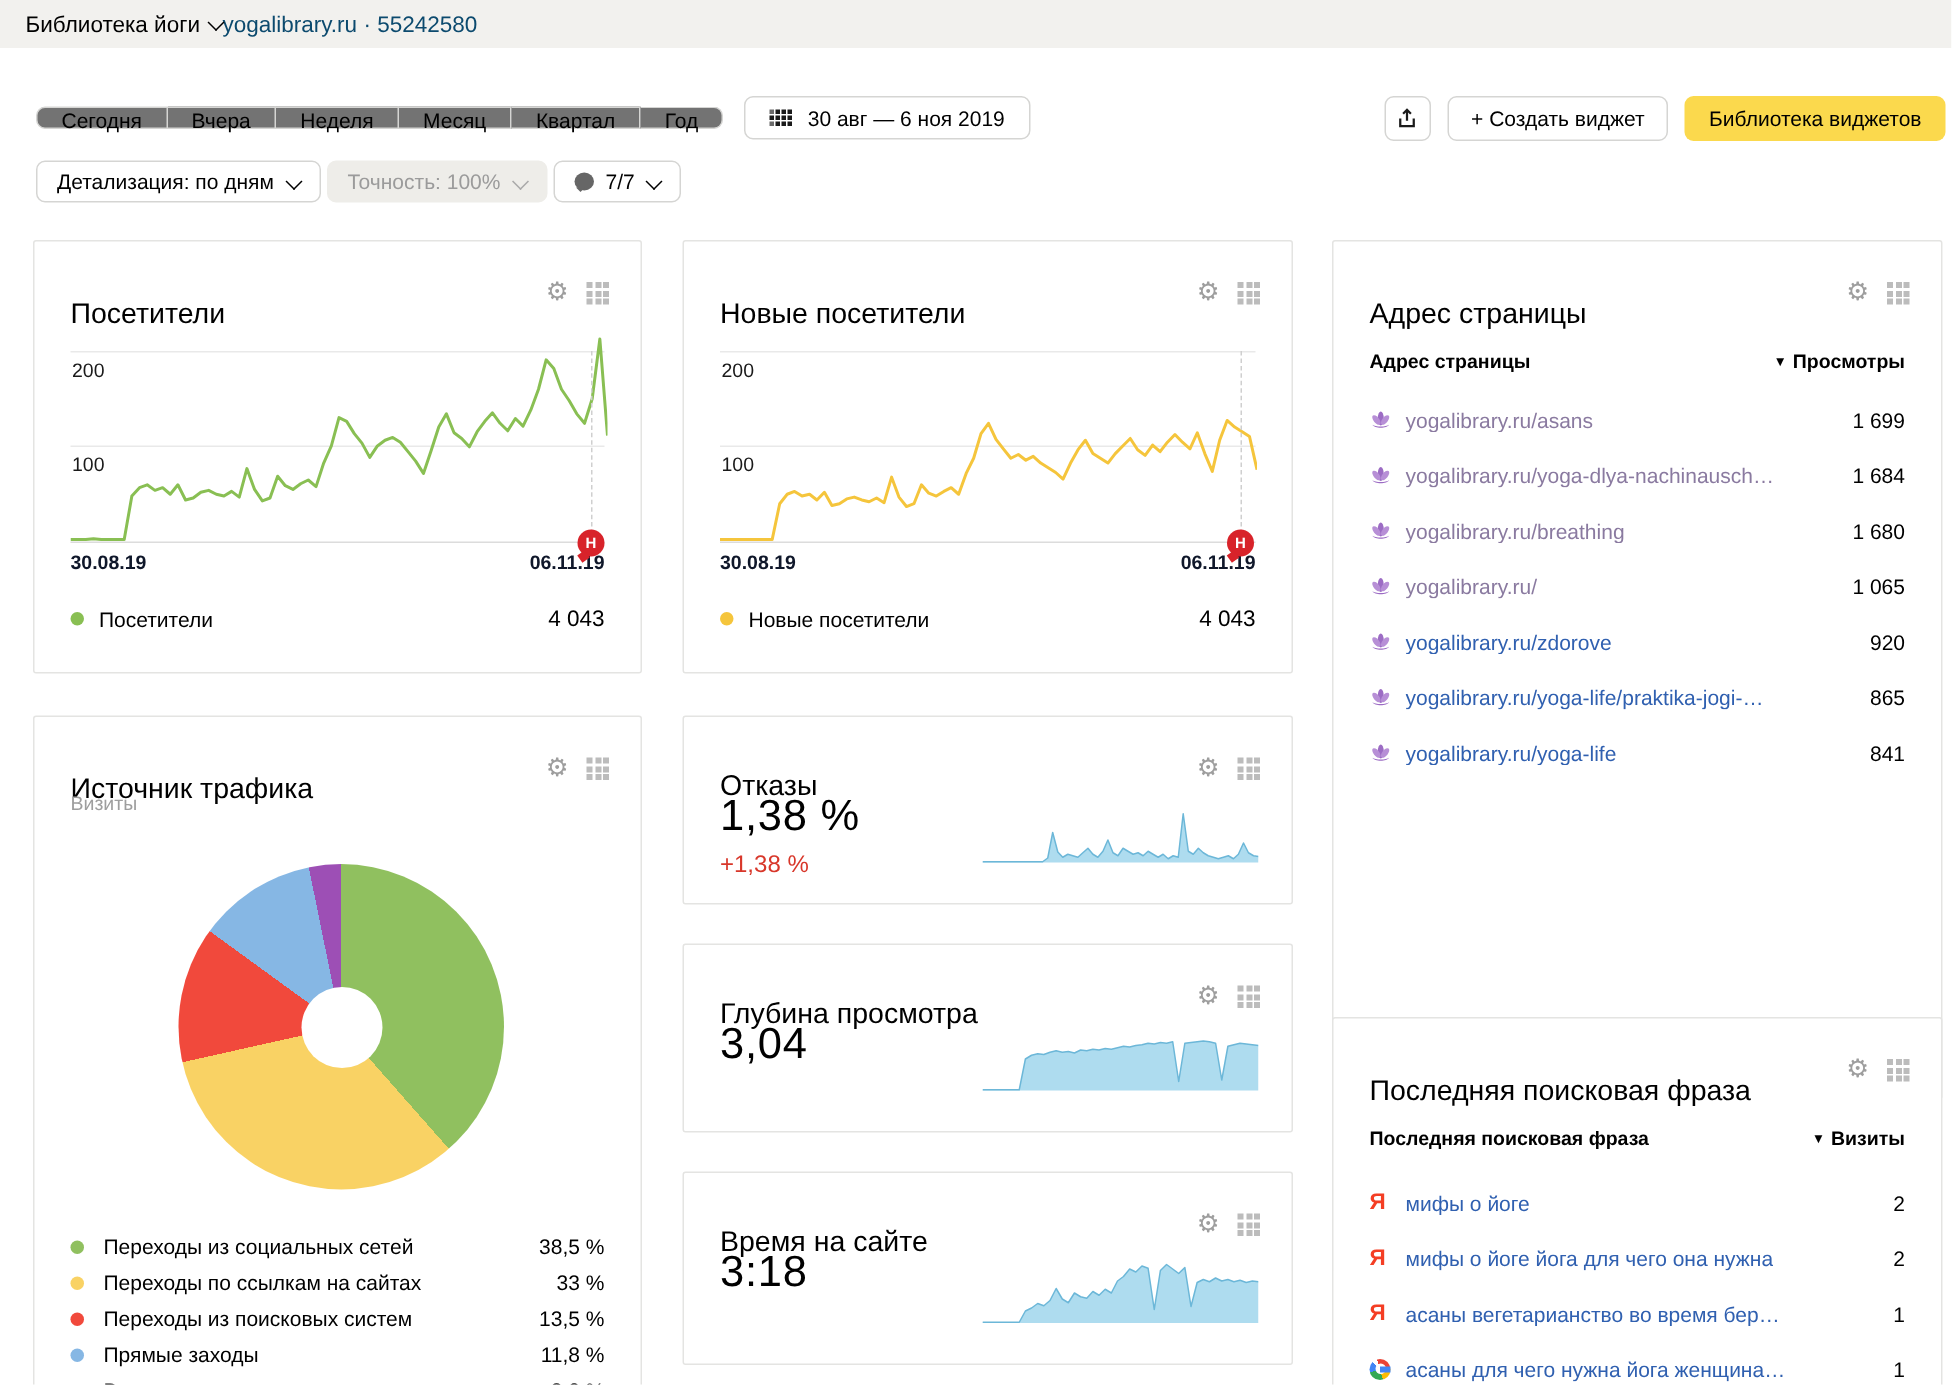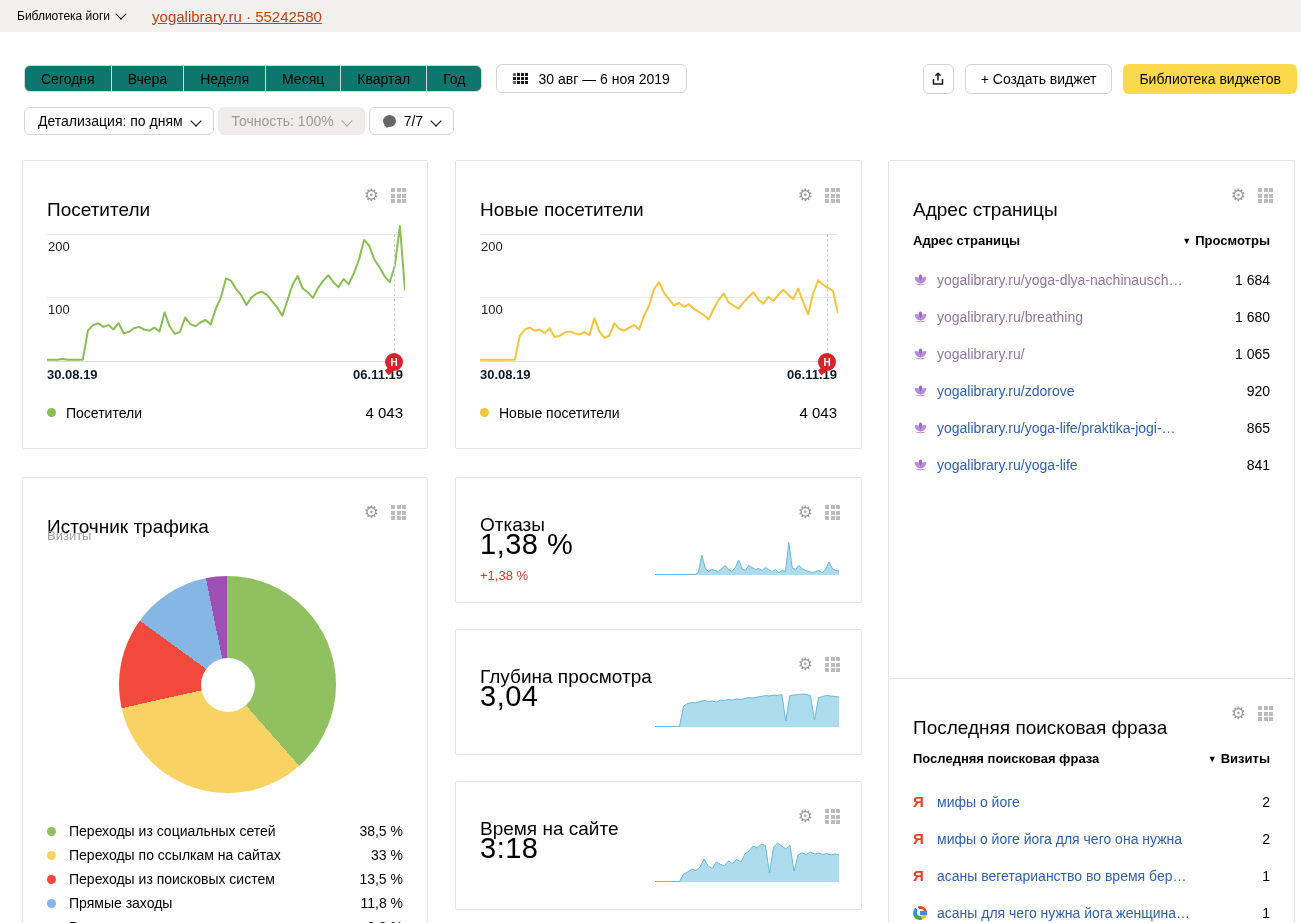--- a/index.html
+++ b/index.html
@@ -1,30 +1,30 @@
 <!DOCTYPE html>
 <html><head>
 <meta charset="utf-8">
 <style>
   html,body{margin:0;padding:0;}
   body{width:1301px;height:923px;position:relative;overflow:hidden;background:#fff;
        font-family:"Liberation Sans",sans-serif;color:#000;}
   
   .topbar{position:absolute;left:0;top:0;width:1301px;height:32px;background:#f2f1ee;
           display:flex;align-items:center;}
-  .site-title{margin-left:17px;font-size:12px;font-weight:500;cursor:pointer;}
-  .site-sub{margin-left:27px;font-size:15px;color:#c2410c;text-decoration:underline;}
+  .site-title{margin-left:17px;font-size:15px;font-weight:500;cursor:pointer;}
+  .site-sub{font-size:15px;color:#0c4a6e;}
   .chev{display:inline-block;width:7px;height:7px;border-right:1.5px solid currentColor;
         border-bottom:1.5px solid currentColor;transform:rotate(45deg);margin-left:7px;
         vertical-align:2px;}
   .chev.gray{color:#a8a8a8;}
   
   .toolbar1{position:absolute;left:24px;top:63px;height:31px;display:flex;align-items:center;}
   .seg{display:flex;}
-  .seg .pbtn{height:27px;padding:0 16px;background:#0f766e;border:1px solid #d5d5d3;border-left:none;
+  .seg .pbtn{height:15px;padding:0 16px;background:#737373;border:1px solid #d5d5d3;border-left:none;
              font-size:14px;font-family:inherit;cursor:pointer;color:#000;}
   .seg .pbtn:first-child{border-left:1px solid #d5d5d3;border-radius:6px 0 0 6px;}
   .seg .pbtn:last-child{border-radius:0 6px 6px 0;}
   .datebtn{margin-left:14px;height:29px;border:1px solid #d5d5d3;border-radius:6px;background:#fff;
            font-size:14px;font-family:inherit;padding:0 16px;display:flex;align-items:center;gap:10px;cursor:pointer;}
   .cal-ic{display:grid;grid-template-columns:repeat(4,3px);grid-auto-rows:3px;gap:1px;}
   .cal-ic i{background:#1a1a1a;}
   .cal-ic i.lt{background:#6b6b6b;}
   .right-tools{position:absolute;right:4px;top:63px;height:31px;display:flex;align-items:center;gap:11px;padding-left:28px;}
   .iconbtn{width:31px;height:30px;border:1px solid #d5d5d3;border-radius:6px;background:#fff;
@@ -83,21 +83,21 @@
   .trow.visited .lnk{color:#8a7aa0;}
   .trow .num{margin-left:auto;color:#000;padding-left:10px;}
   .fav{width:15px;height:13px;margin-right:9px;flex:0 0 auto;}
   .ya-ic{color:#f43e24;font-weight:bold;font-size:15px;width:15px;margin-right:9px;flex:0 0 auto;line-height:1;}
   .g-ic{width:14px;height:14px;border-radius:50%;margin-right:10px;flex:0 0 auto;position:relative;
         background:conic-gradient(from -45deg,#fff 0 8%,#ea4335 8% 33%,#fbbc05 33% 58%,#34a853 58% 83%,#4285f4 83% 100%);}
   .g-ic:before{content:'';position:absolute;left:3.5px;top:3.5px;width:7px;height:7px;border-radius:50%;background:#fff;}
   .g-ic:after{content:'';position:absolute;right:0;top:5.5px;width:7px;height:3.5px;background:#4285f4;}
   
   .bignum{position:absolute;left:24px;top:50px;font-size:29px;letter-spacing:.5px;}
-  .delta{position:absolute;left:24px;top:90px;font-size:13px;color:#d8372a;}
+  .delta{position:absolute;left:24px;top:90px;font-size:16px;color:#d8372a;}
   .spark{position:absolute;right:22px;bottom:26px;}
   
   .subtitle{position:absolute;left:24px;top:50px;font-size:13px;color:#9e9e9e;}
   .donut{position:absolute;left:96px;top:98px;width:217px;height:217px;border-radius:50%;cursor:pointer;}
   .donut:after{content:'';position:absolute;left:81.5px;top:81.5px;width:54px;height:54px;border-radius:50%;background:#fff;}
   .tlegend{position:absolute;left:24px;right:24px;top:341px;}
   .tl-row{height:24px;display:flex;align-items:center;font-size:14px;}
   .tl-row .dot{width:9px;height:9px;border-radius:50%;margin-right:13px;flex:0 0 auto;}
   .tl-row .pct{margin-left:auto;}
 </style>
@@ -254,20 +254,30 @@
     <span><span class="sort">▼</span><span>Просмотры</span></span>
   </div>
   <div class="trows">
     <div class="trow visited">
         <svg class="fav" viewBox="0 0 15 13">
           <ellipse cx="7.5" cy="6" rx="2" ry="4.6" fill="#9c6cc4"></ellipse>
           <ellipse cx="4.6" cy="7" rx="1.9" ry="3.8" fill="#b78fd6" transform="rotate(-38 4.6 7)"></ellipse>
           <ellipse cx="10.4" cy="7" rx="1.9" ry="3.8" fill="#b78fd6" transform="rotate(38 10.4 7)"></ellipse>
           <path d="M2 10.2c1.6 1.6 9.4 1.6 11 0-1.2 2.6-9.8 2.6-11 0z" fill="#9c6cc4"></path>
         </svg>
+        <a class="lnk">yogalibrary.ru/asans</a>
+        <span class="num">1 699</span>
+      </div>
+    <div class="trow visited">
+        <svg class="fav" viewBox="0 0 15 13">
+          <ellipse cx="7.5" cy="6" rx="2" ry="4.6" fill="#9c6cc4"></ellipse>
+          <ellipse cx="4.6" cy="7" rx="1.9" ry="3.8" fill="#b78fd6" transform="rotate(-38 4.6 7)"></ellipse>
+          <ellipse cx="10.4" cy="7" rx="1.9" ry="3.8" fill="#b78fd6" transform="rotate(38 10.4 7)"></ellipse>
+          <path d="M2 10.2c1.6 1.6 9.4 1.6 11 0-1.2 2.6-9.8 2.6-11 0z" fill="#9c6cc4"></path>
+        </svg>
         <a class="lnk">yogalibrary.ru/yoga-dlya-nachinausch…</a>
         <span class="num">1 684</span>
       </div>
     <div class="trow visited">
         <svg class="fav" viewBox="0 0 15 13">
           <ellipse cx="7.5" cy="6" rx="2" ry="4.6" fill="#9c6cc4"></ellipse>
           <ellipse cx="4.6" cy="7" rx="1.9" ry="3.8" fill="#b78fd6" transform="rotate(-38 4.6 7)"></ellipse>
           <ellipse cx="10.4" cy="7" rx="1.9" ry="3.8" fill="#b78fd6" transform="rotate(38 10.4 7)"></ellipse>
           <path d="M2 10.2c1.6 1.6 9.4 1.6 11 0-1.2 2.6-9.8 2.6-11 0z" fill="#9c6cc4"></path>
         </svg>

